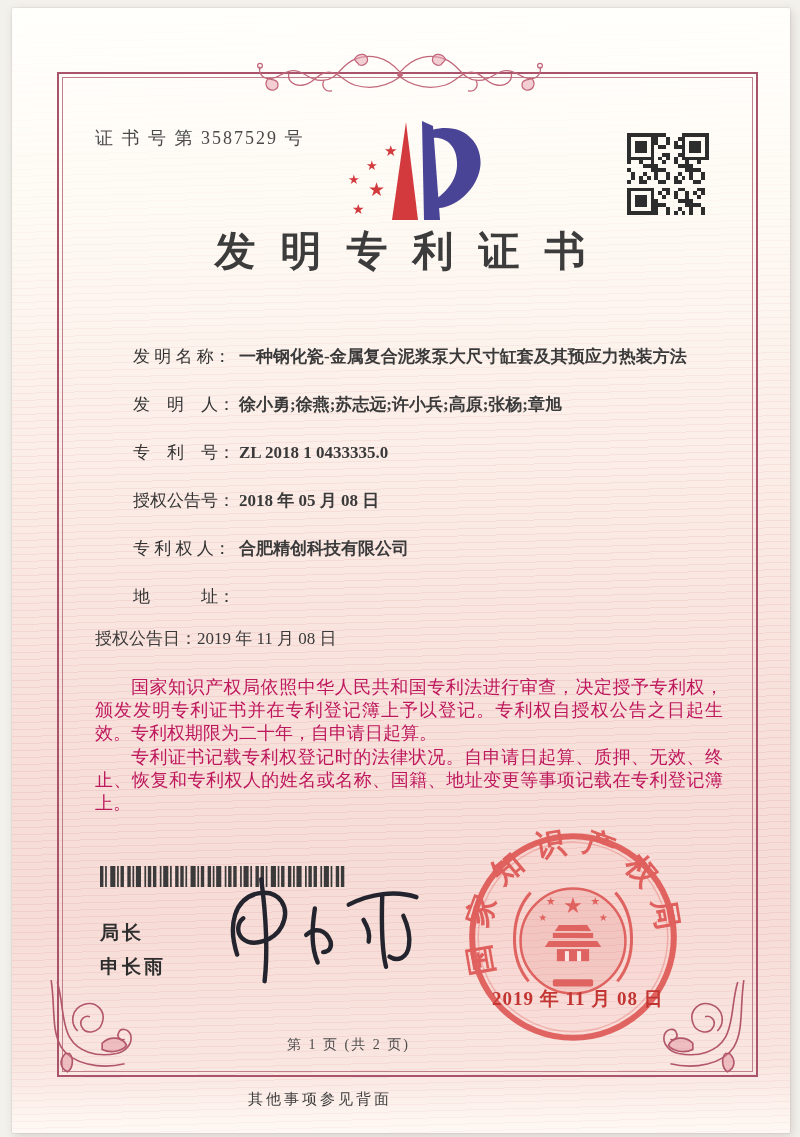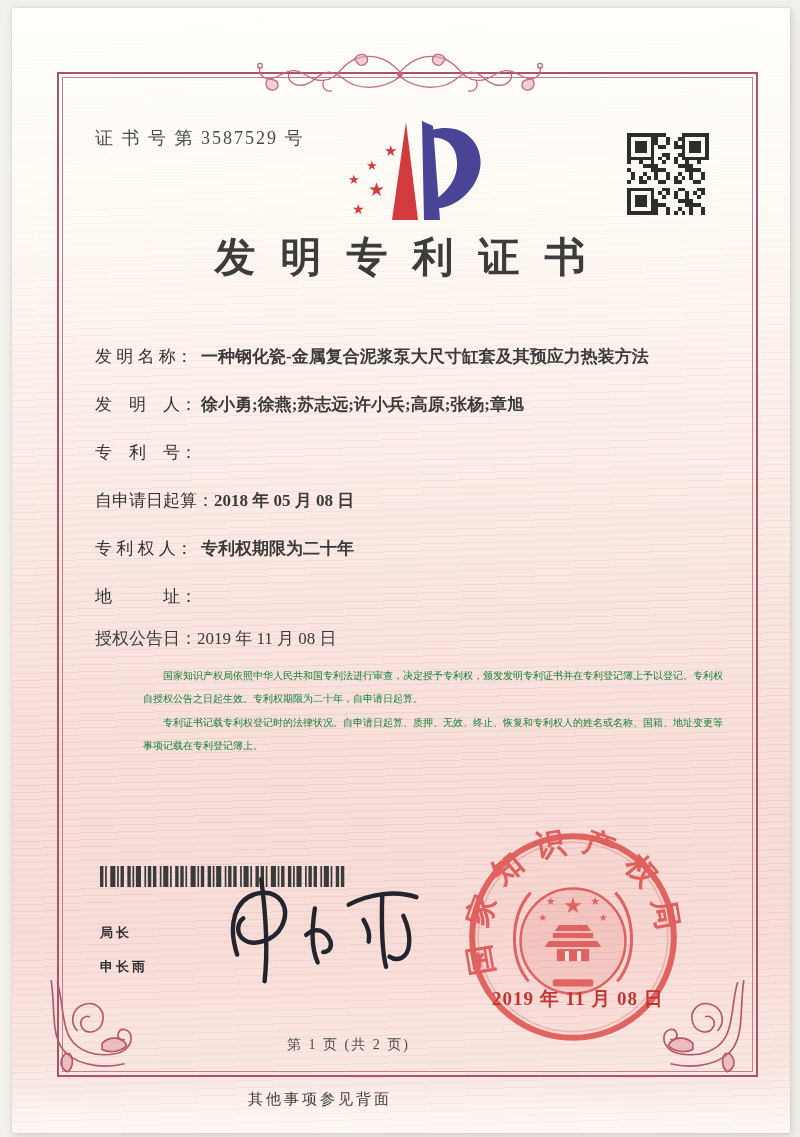--- a/index.html
+++ b/index.html
@@ -14,37 +14,37 @@
       repeating-linear-gradient(178.5deg, rgba(208,110,110,.14) 0px, rgba(208,110,110,.14) 1px,
         rgba(255,255,255,0) 1px, rgba(255,255,255,0) 7px),
       linear-gradient(180deg,#fffdf6 0%,#fdf7ef 18%,#fbece6 40%,#f8e0db 62%,#f6dad5 82%,#f9e6e1 96%,#fdf4ef 100%);
     box-shadow:0 0 0 1px rgba(90,60,60,.06), 2px 3px 10px rgba(120,80,80,.22);}
   
   .frame{position:absolute;left:57px;top:72px;width:697px;height:1001px;
          border:2px solid #a9546a;}
   .frame-inner{position:absolute;inset:3px;border:1.5px solid #c07f8d;}
   .abs{position:absolute;}
   .cert-no{left:95px;top:126px;font-size:18px;color:#4a4a4a;letter-spacing:2px;}
-  .title{left:0;top:230px;width:800px;text-align:center;}
+  .title{left:0;top:224px;width:800px;text-align:center;}
   .title span{font-size:41px;font-weight:700;color:#3c3c3c;letter-spacing:25px;padding-left:25px;}
   
   .fields{left:95px;top:344px;width:628px;color:#3a3a3a;font-size:17px;}
-  .row{display:flex;align-items:flex-start;line-height:26px;margin-bottom:22px;}
+  .row{display:flex;align-items:flex-start;line-height:26px;margin-bottom:22px;margin-left:38px;}
   .row .lab{flex:0 0 106px;white-space:pre;color:#333;}
   .row .val{flex:1;font-weight:bold;}
   .row.addr{margin-bottom:16px;}
-  .grant{display:flex;line-height:26px;margin-bottom:12px;}
+  .grant{display:flex;line-height:26px;margin-bottom:24px;}
   .grant .pair{display:flex;white-space:pre;}
   .grant .pair.first{width:330px;}
-  .paras{text-align:justify;font-size:10px;line-height:23px;color:#15803d;margin-left:48px;}
+  .paras{text-align:justify;font-size:18px;line-height:23px;color:#be185d;}
   .paras p{margin:0 0 1px 0;text-indent:2em;}
   
   .barcode{left:100px;top:866px;width:246px;height:21px;}
   .issuer{left:100px;top:916px;font-family:"Liberation Sans","DejaVu Sans",sans-serif;
-          font-size:13px;font-weight:600;color:#2e2e2e;letter-spacing:3px;line-height:34px;}
+          font-size:19px;font-weight:600;color:#2e2e2e;letter-spacing:3px;line-height:34px;}
   .sign{left:212px;top:872px;}
   .seal{left:452px;top:828px;}
   .seal-date{left:492px;top:986px;font-size:19px;font-weight:600;color:#c23532;letter-spacing:1px;
              font-family:"Liberation Serif","DejaVu Serif",serif;}
   .page-info{left:0;top:1036px;width:697px;text-align:center;font-size:14px;color:#4a4a4a;letter-spacing:2px;}
   .back-note{left:0;top:1090px;width:640px;text-align:center;font-size:15px;color:#3e3e3e;letter-spacing:3px;}
   
   .top-orn{left:228px;top:44px;}
   .corner-l{left:38px;top:978px;}
   .corner-r{left:645px;top:978px;}
@@ -319,28 +319,29 @@
     <div class="row">
       <span class="lab">发 明 名 称：</span>
       <span class="val">一种钢化瓷-金属复合泥浆泵大尺寸缸套及其预应力热装方法</span>
     </div>
     <div class="row">
       <span class="lab">发　明　人：</span>
       <span class="val">徐小勇;徐燕;苏志远;许小兵;高原;张杨;章旭</span>
     </div>
     <div class="row">
       <span class="lab">专　利　号：</span>
+      <span class="val">ZL 2018 1 0433335.0</span>
     </div>
     <div class="row">
-      <span class="lab">自申请日起算：</span>
+      <span class="lab">授权公告号：</span>
       <span class="val">2018 年 05 月 08 日</span>
     </div>
     <div class="row">
       <span class="lab">专 利 权 人：</span>
-      <span class="val">专利权期限为二十年</span>
+      <span class="val">合肥精创科技有限公司</span>
     </div>
     <div class="row addr">
       <span class="lab">地　　　址：</span>
     </div>
     <div class="grant">
       <span class="pair first">
         <span>授权公告日：</span>
         <span>2019 年 11 月 08 日</span>
       </span>
     </div>

